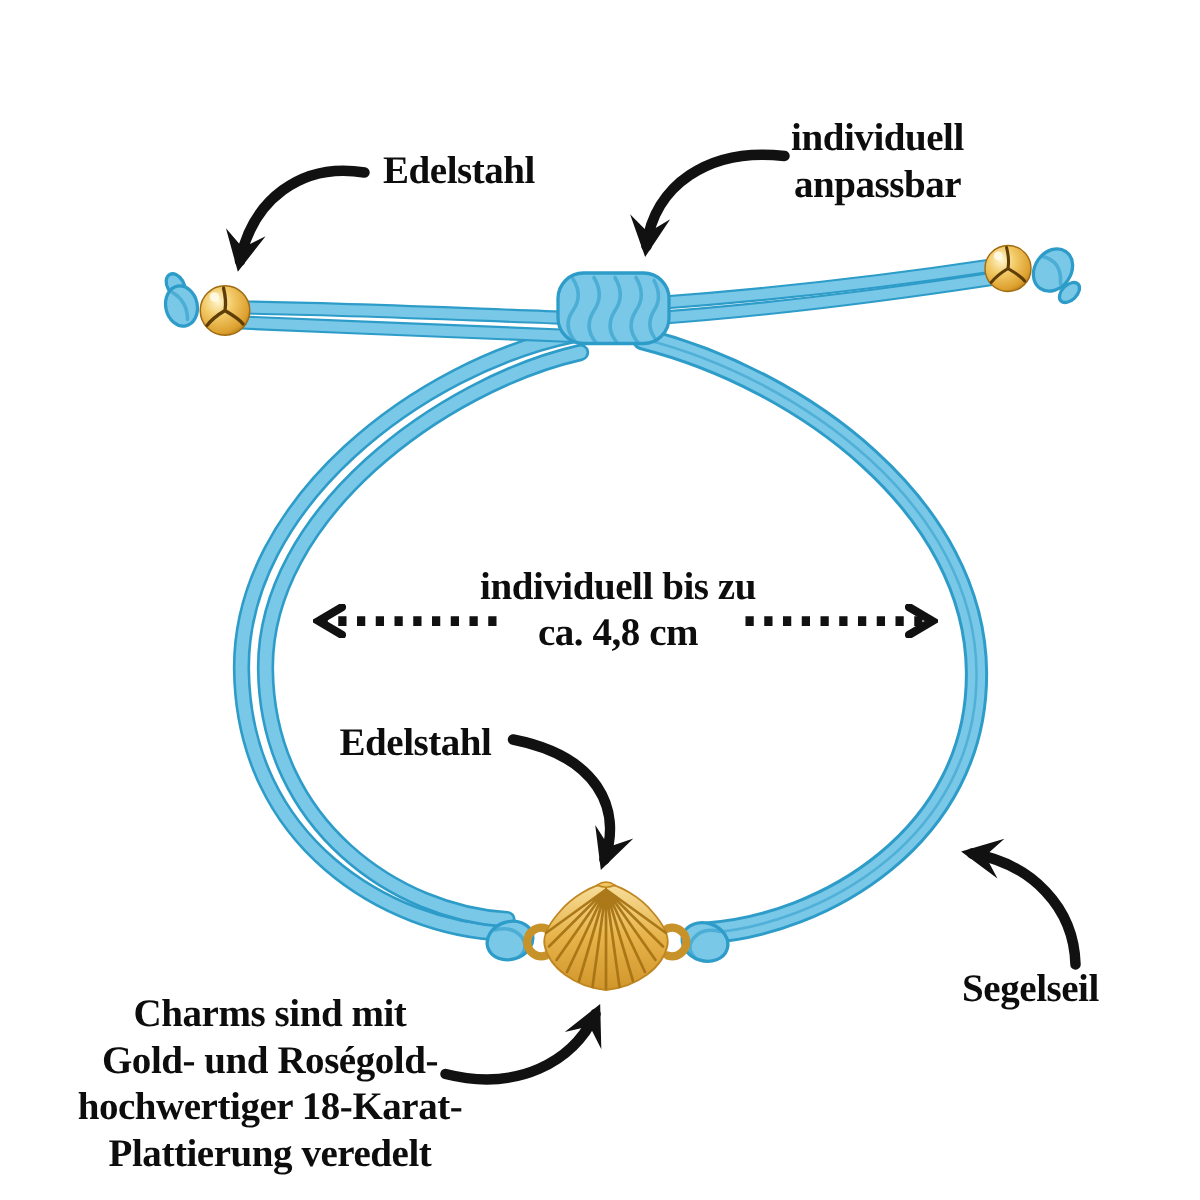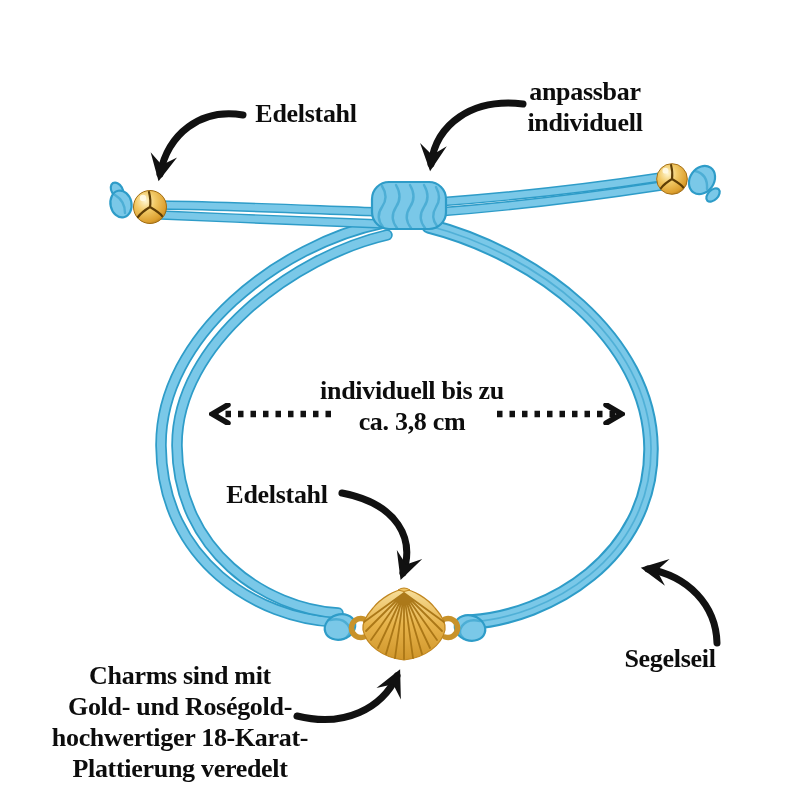--- a/index.html
+++ b/index.html
@@ -145,37 +145,37 @@
 
     <path class="dotline" marker-end="url(#chev)" d="M331,398 L216,398"></path>
     <path class="dotline" marker-end="url(#chev)" d="M497,398 L618,398"></path>
   </svg>
 
   <div class="label" style="left:306px;top:82px">
     <span>Edelstahl</span>
   </div>
 
   <div class="label" style="left:585px;top:60px">
+    <span>individuell</span>
     <span>anpassbar</span>
-    <span>individuell</span>
   </div>
 
   <div class="label" style="left:412px;top:359px">
     <span>individuell bis zu</span>
-    <span>ca. 3,8 cm</span>
+    <span>ca. 4,8 cm</span>
   </div>
 
   <div class="label" style="left:277px;top:463px">
     <span>Edelstahl</span>
   </div>
 
   <div class="label" style="left:180px;top:644px">
     <span>Charms sind mit</span>
     <span>Gold- und Roségold-</span>
     <span>hochwertiger 18-Karat-</span>
     <span>Plattierung veredelt</span>
   </div>
 
-  <div class="label" style="left:670px;top:627px">
+  <div class="label" style="left:687px;top:627px">
     <span>Segelseil</span>
   </div>
 
 </div>
 
 </body></html>

